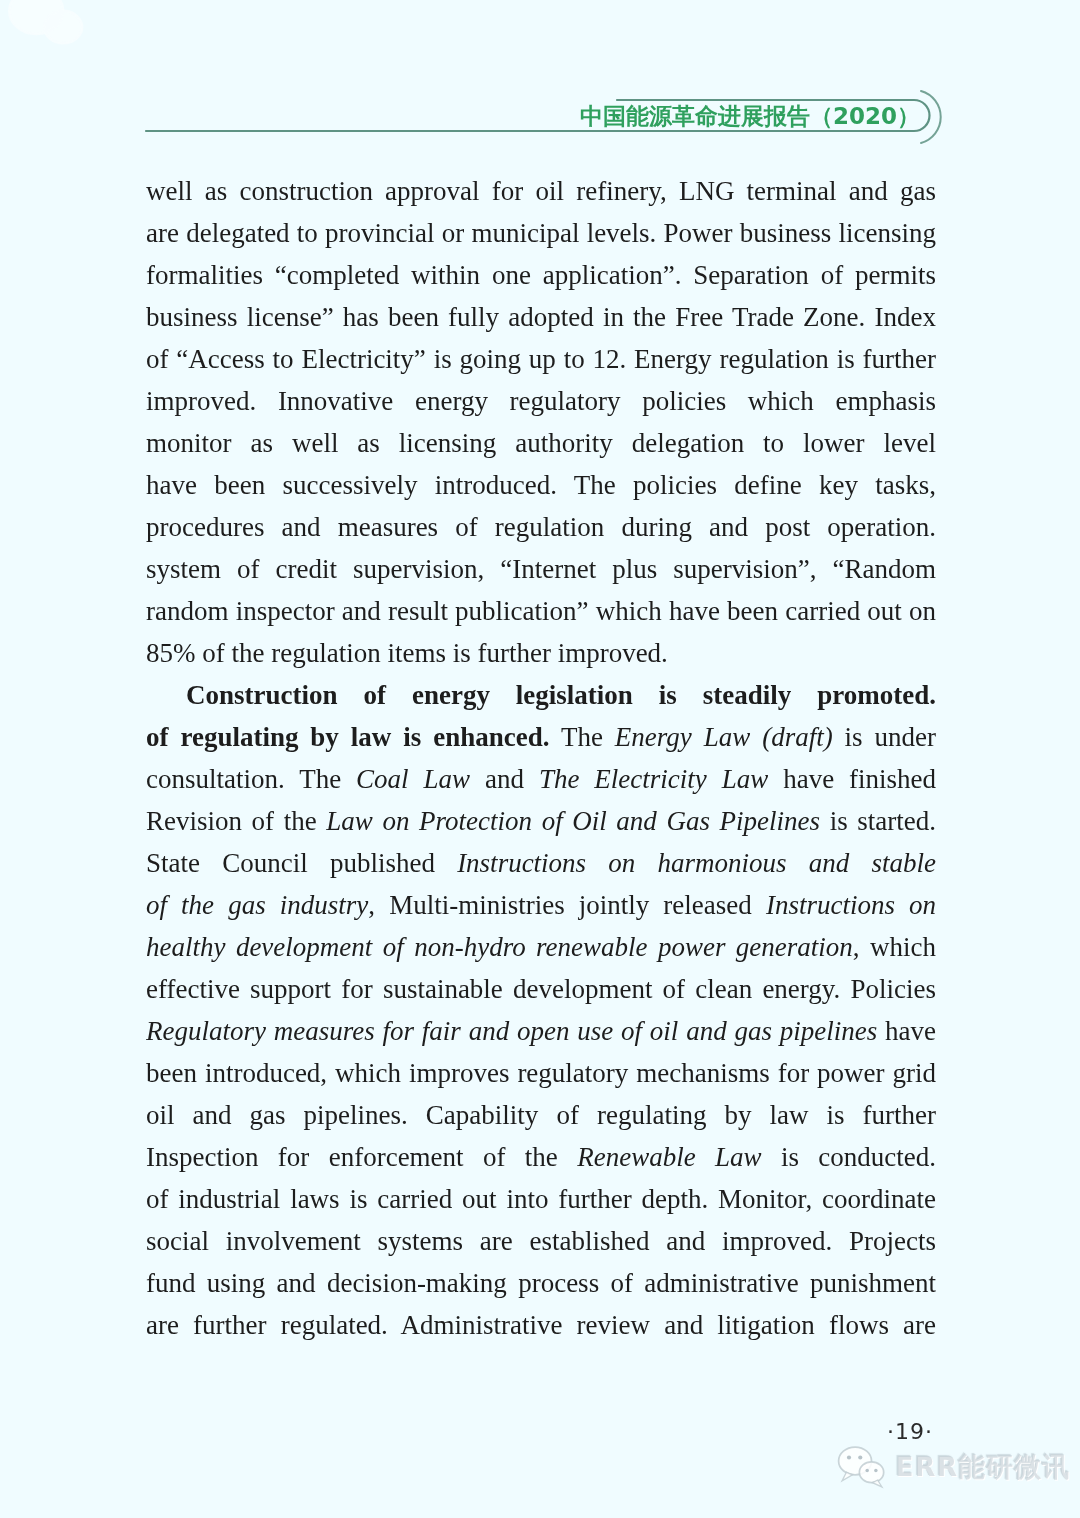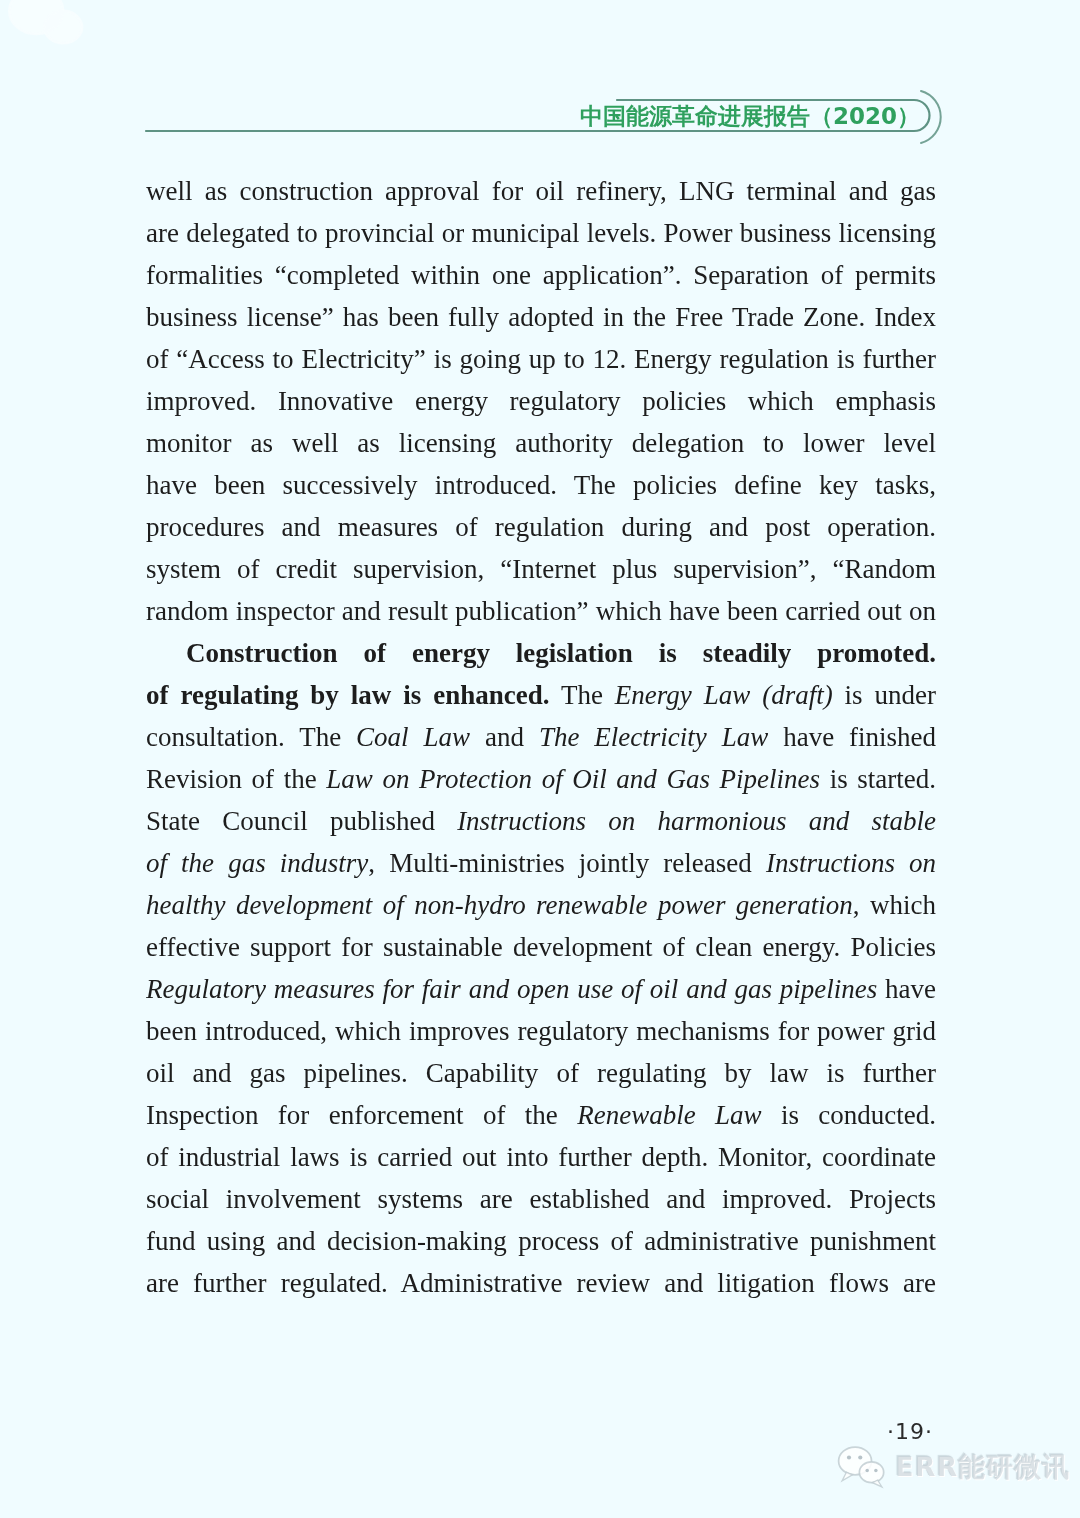--- a/index.html
+++ b/index.html
@@ -77,20 +77,21 @@
       <div class="line"><span class="seg-r">are delegated to provincial or municipal levels. Power business licensing</span></div>
       <div class="line"><span class="seg-r">formalities “completed within one application”. Separation of permits from</span></div>
       <div class="line"><span class="seg-r">business license” has been fully adopted in the Free Trade Zone. Index ranking</span></div>
       <div class="line"><span class="seg-r">of “Access to Electricity” is going up to 12. Energy regulation is further</span></div>
       <div class="line"><span class="seg-r">improved. Innovative energy regulatory policies which emphasis subsequent</span></div>
       <div class="line"><span class="seg-r">monitor as well as licensing authority delegation to lower level governments</span></div>
       <div class="line"><span class="seg-r">have been successively introduced. The policies define key tasks, standards,</span></div>
       <div class="line"><span class="seg-r">procedures and measures of regulation during and post operation. Regulatory</span></div>
       <div class="line"><span class="seg-r">system of credit supervision, “Internet plus supervision”, “Random object,</span></div>
       <div class="line"><span class="seg-r">random inspector and result publication” which have been carried out on over</span></div>
+      <div class="line endline"><span class="seg-r">85% of the regulation items is further improved.</span></div>
       <div class="line indent"><span class="seg-b">Construction of energy legislation is steadily promoted. Capability</span></div>
       <div class="line"><span class="seg-b">of regulating by law is enhanced.</span><span class="seg-r"> The </span><span class="seg-i">Energy Law (draft)</span><span class="seg-r"> is under public</span></div>
       <div class="line"><span class="seg-r">consultation. The </span><span class="seg-i">Coal Law</span><span class="seg-r"> and </span><span class="seg-i">The Electricity Law</span><span class="seg-r"> have finished revision.</span></div>
       <div class="line"><span class="seg-r">Revision of the </span><span class="seg-i">Law on Protection of Oil and Gas Pipelines</span><span class="seg-r"> is started. The</span></div>
       <div class="line"><span class="seg-r">State Council published </span><span class="seg-i">Instructions on harmonious and stable development</span></div>
       <div class="line"><span class="seg-i">of the gas industry</span><span class="seg-r">, Multi-ministries jointly released </span><span class="seg-i">Instructions on prompting</span></div>
       <div class="line"><span class="seg-i">healthy development of non-hydro renewable power generation</span><span class="seg-r">, which provide</span></div>
       <div class="line"><span class="seg-r">effective support for sustainable development of clean energy. Policies like</span></div>
       <div class="line"><span class="seg-i">Regulatory measures for fair and open use of oil and gas pipelines</span><span class="seg-r"> have</span></div>
       <div class="line"><span class="seg-r">been introduced, which improves regulatory mechanisms for power grid and</span></div>

